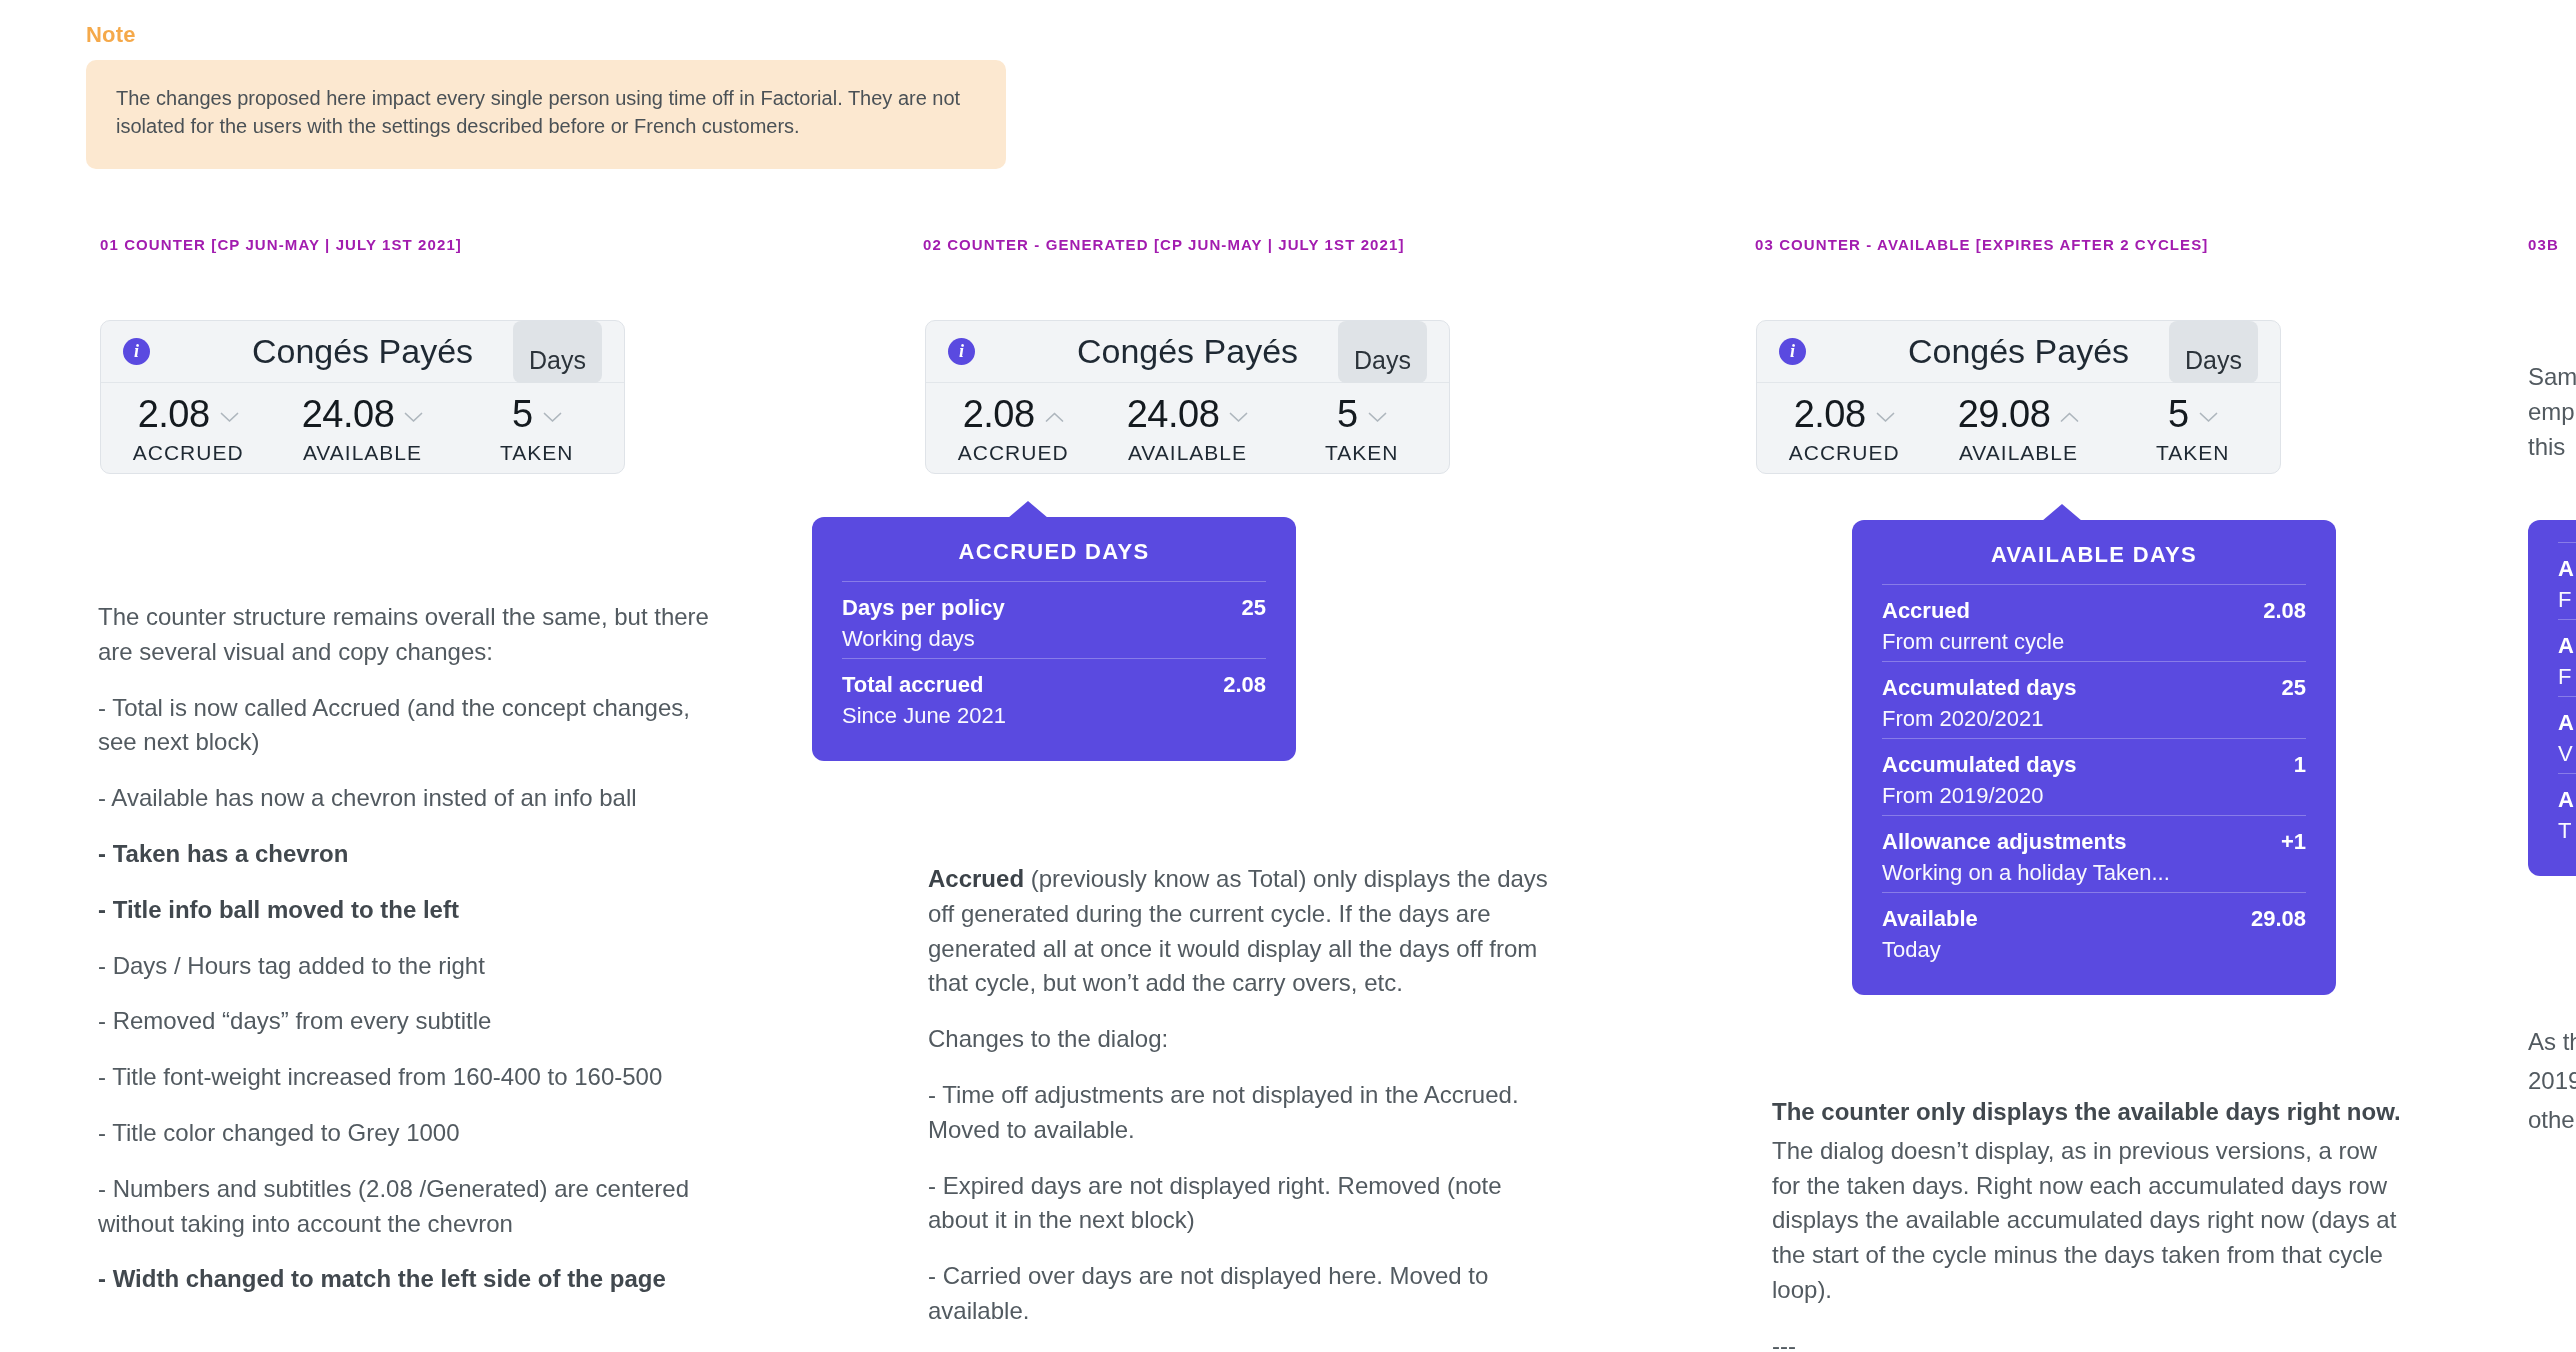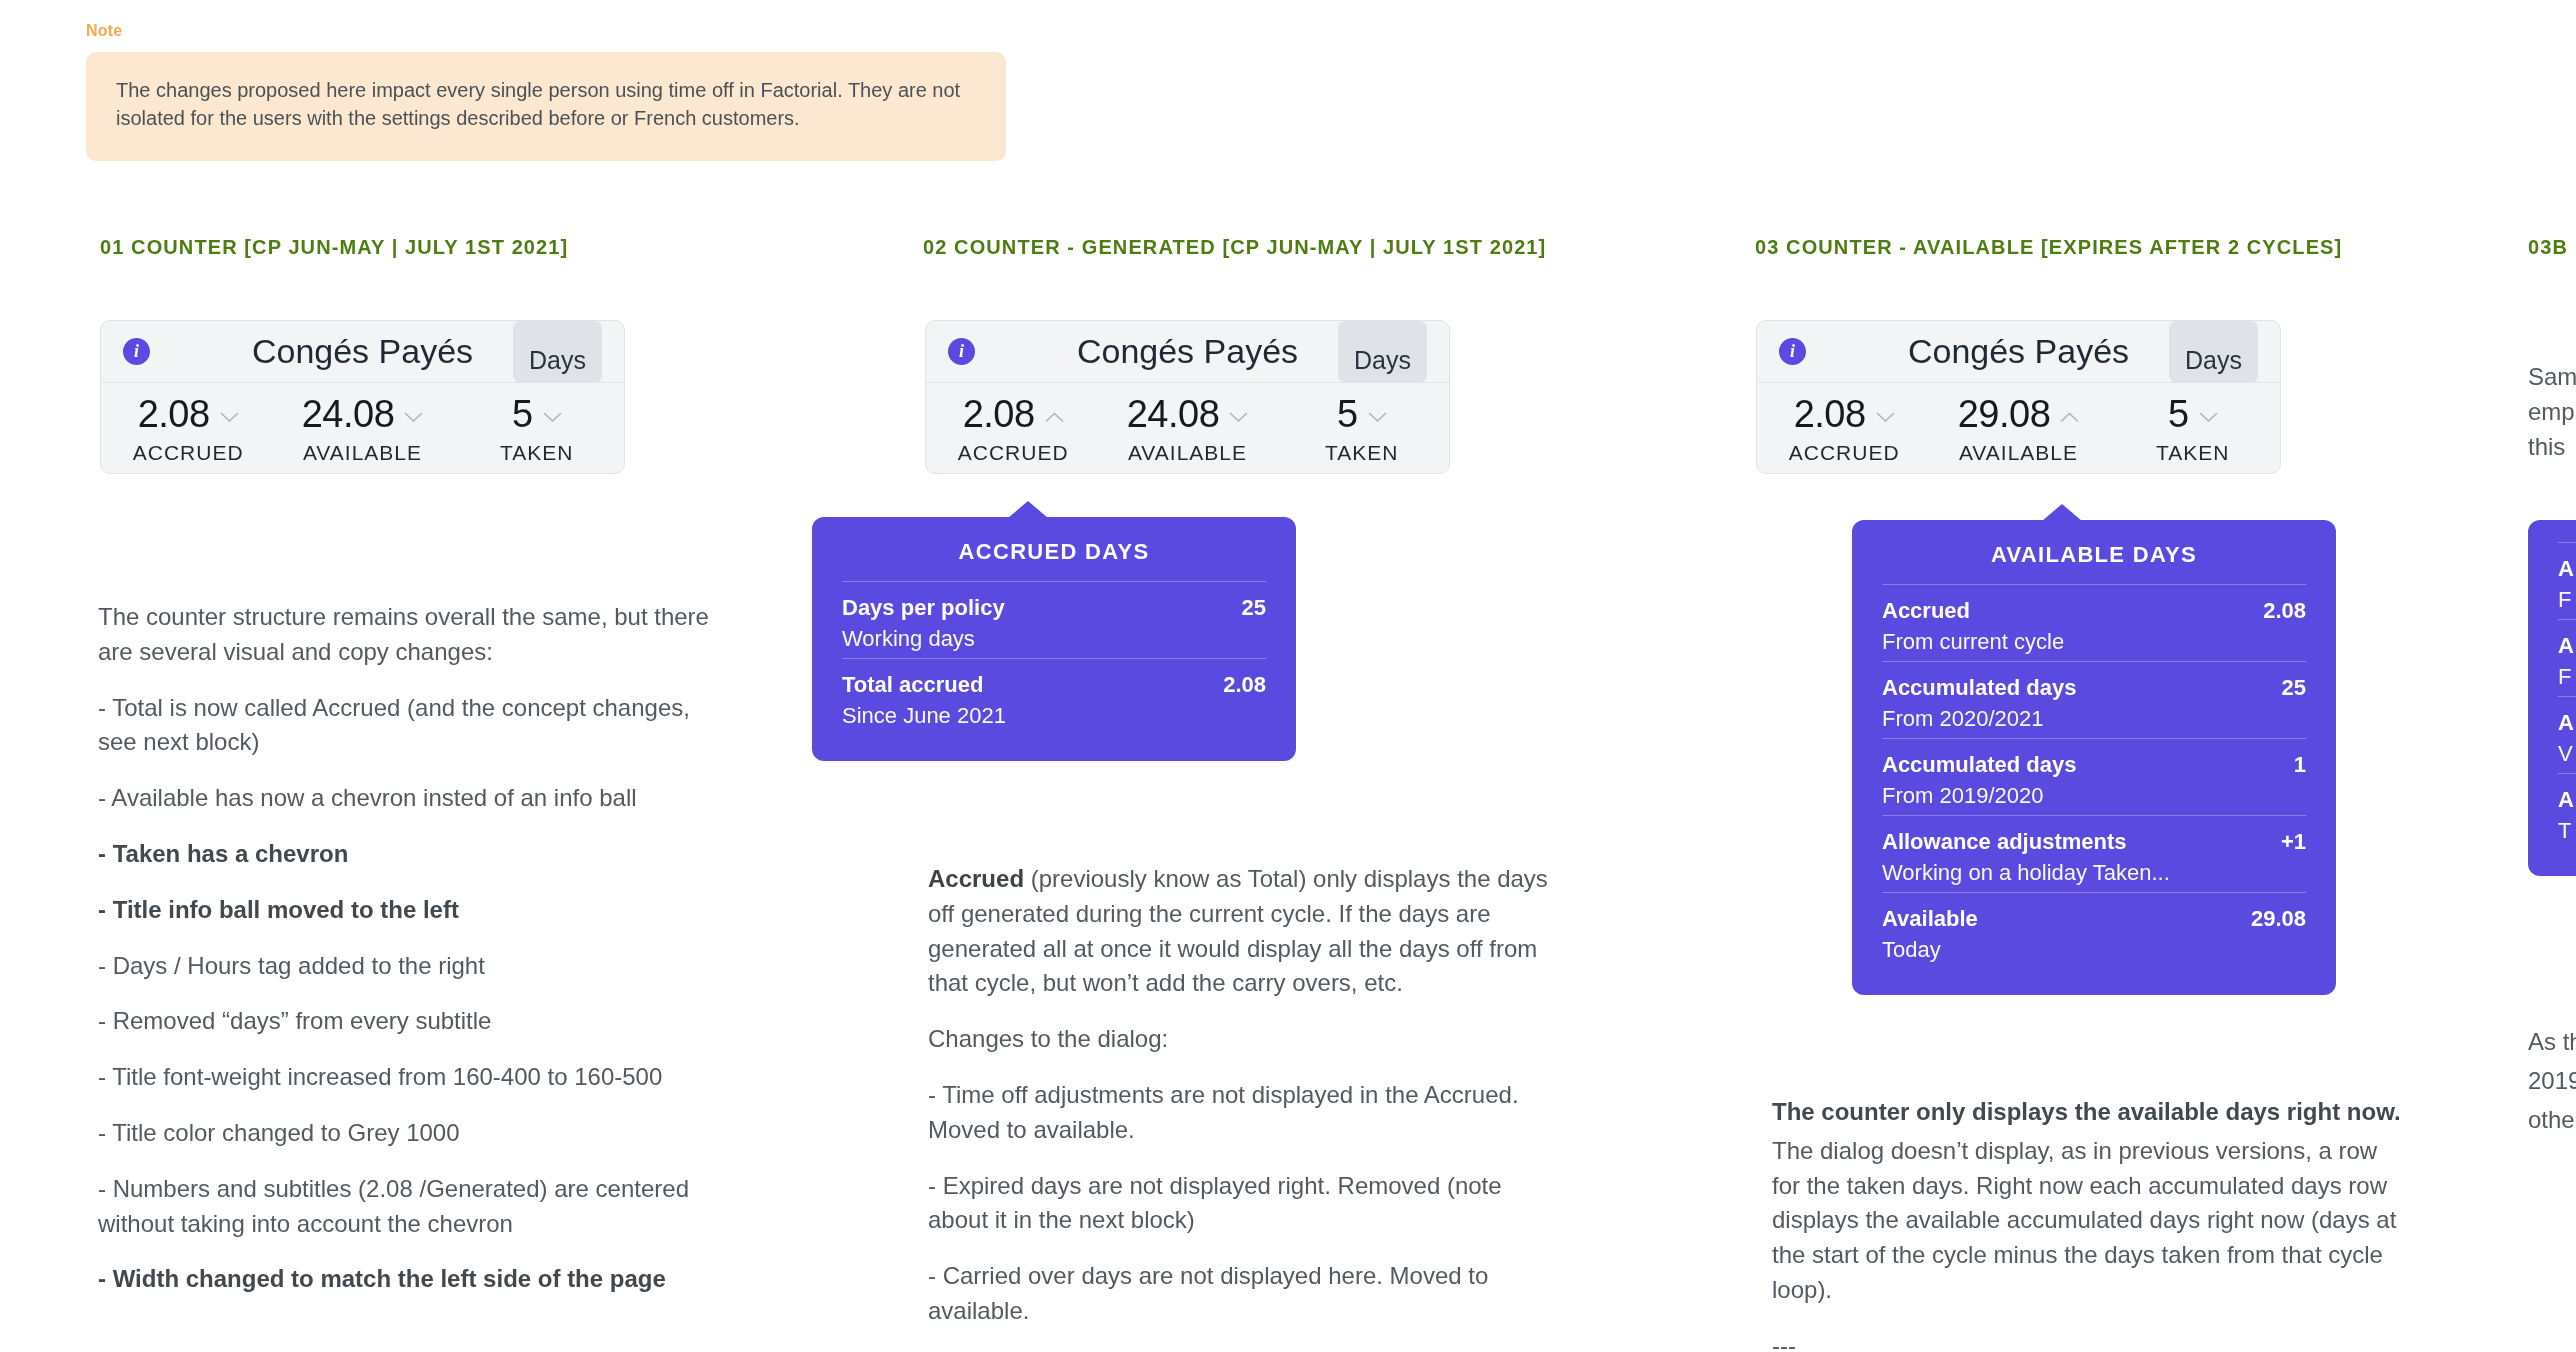--- a/index.html
+++ b/index.html
@@ -7,41 +7,41 @@
     width: 2576px; height: 1352px;
     background: #ffffff;
     font-family: "Liberation Sans", sans-serif;
     overflow: hidden;
   }
   .page { position: relative; width: 2576px; height: 1352px; }
 
   
   .note-wrap { position: absolute; left: 86px; top: 22px; width: 920px; }
   .note-label {
-    color: #f5a94a; font-size: 16px; font-weight: 700;
+    color: #f5a94a; font-size: 22px; font-weight: 700;
     letter-spacing: .2px; margin-bottom: 12px;
   }
   .note-box {
     background: #fce8d0; border-radius: 10px;
     padding: 24px 30px 28px 30px; width: 920px;
   }
   .note-box p {
     color: #4a5156; font-size: 20px; line-height: 1.42;
     font-family: "Liberation Sans", sans-serif;
   }
 
   
   .col { position: absolute; top: 236px; }
   .col-1 { left: 100px; width: 660px; }
   .col-2 { left: 923px; width: 660px; }
   .col-3 { left: 1755px; width: 660px; }
   .col-4 { left: 2528px; width: 300px; }
 
   .col-heading {
-    color: #4d7c0f; font-size: 20px; font-weight: 700;
+    color: #a21caf; font-size: 15px; font-weight: 700;
     letter-spacing: 1.1px; white-space: nowrap;
   }
 
   
   .card {
     position: absolute; width: 525px;
     background: #f2f4f6; border: 1px solid #dfe3e8;
     border-radius: 10px; overflow: visible;
   }
   .card-1 { left: 100px; top: 320px; }

